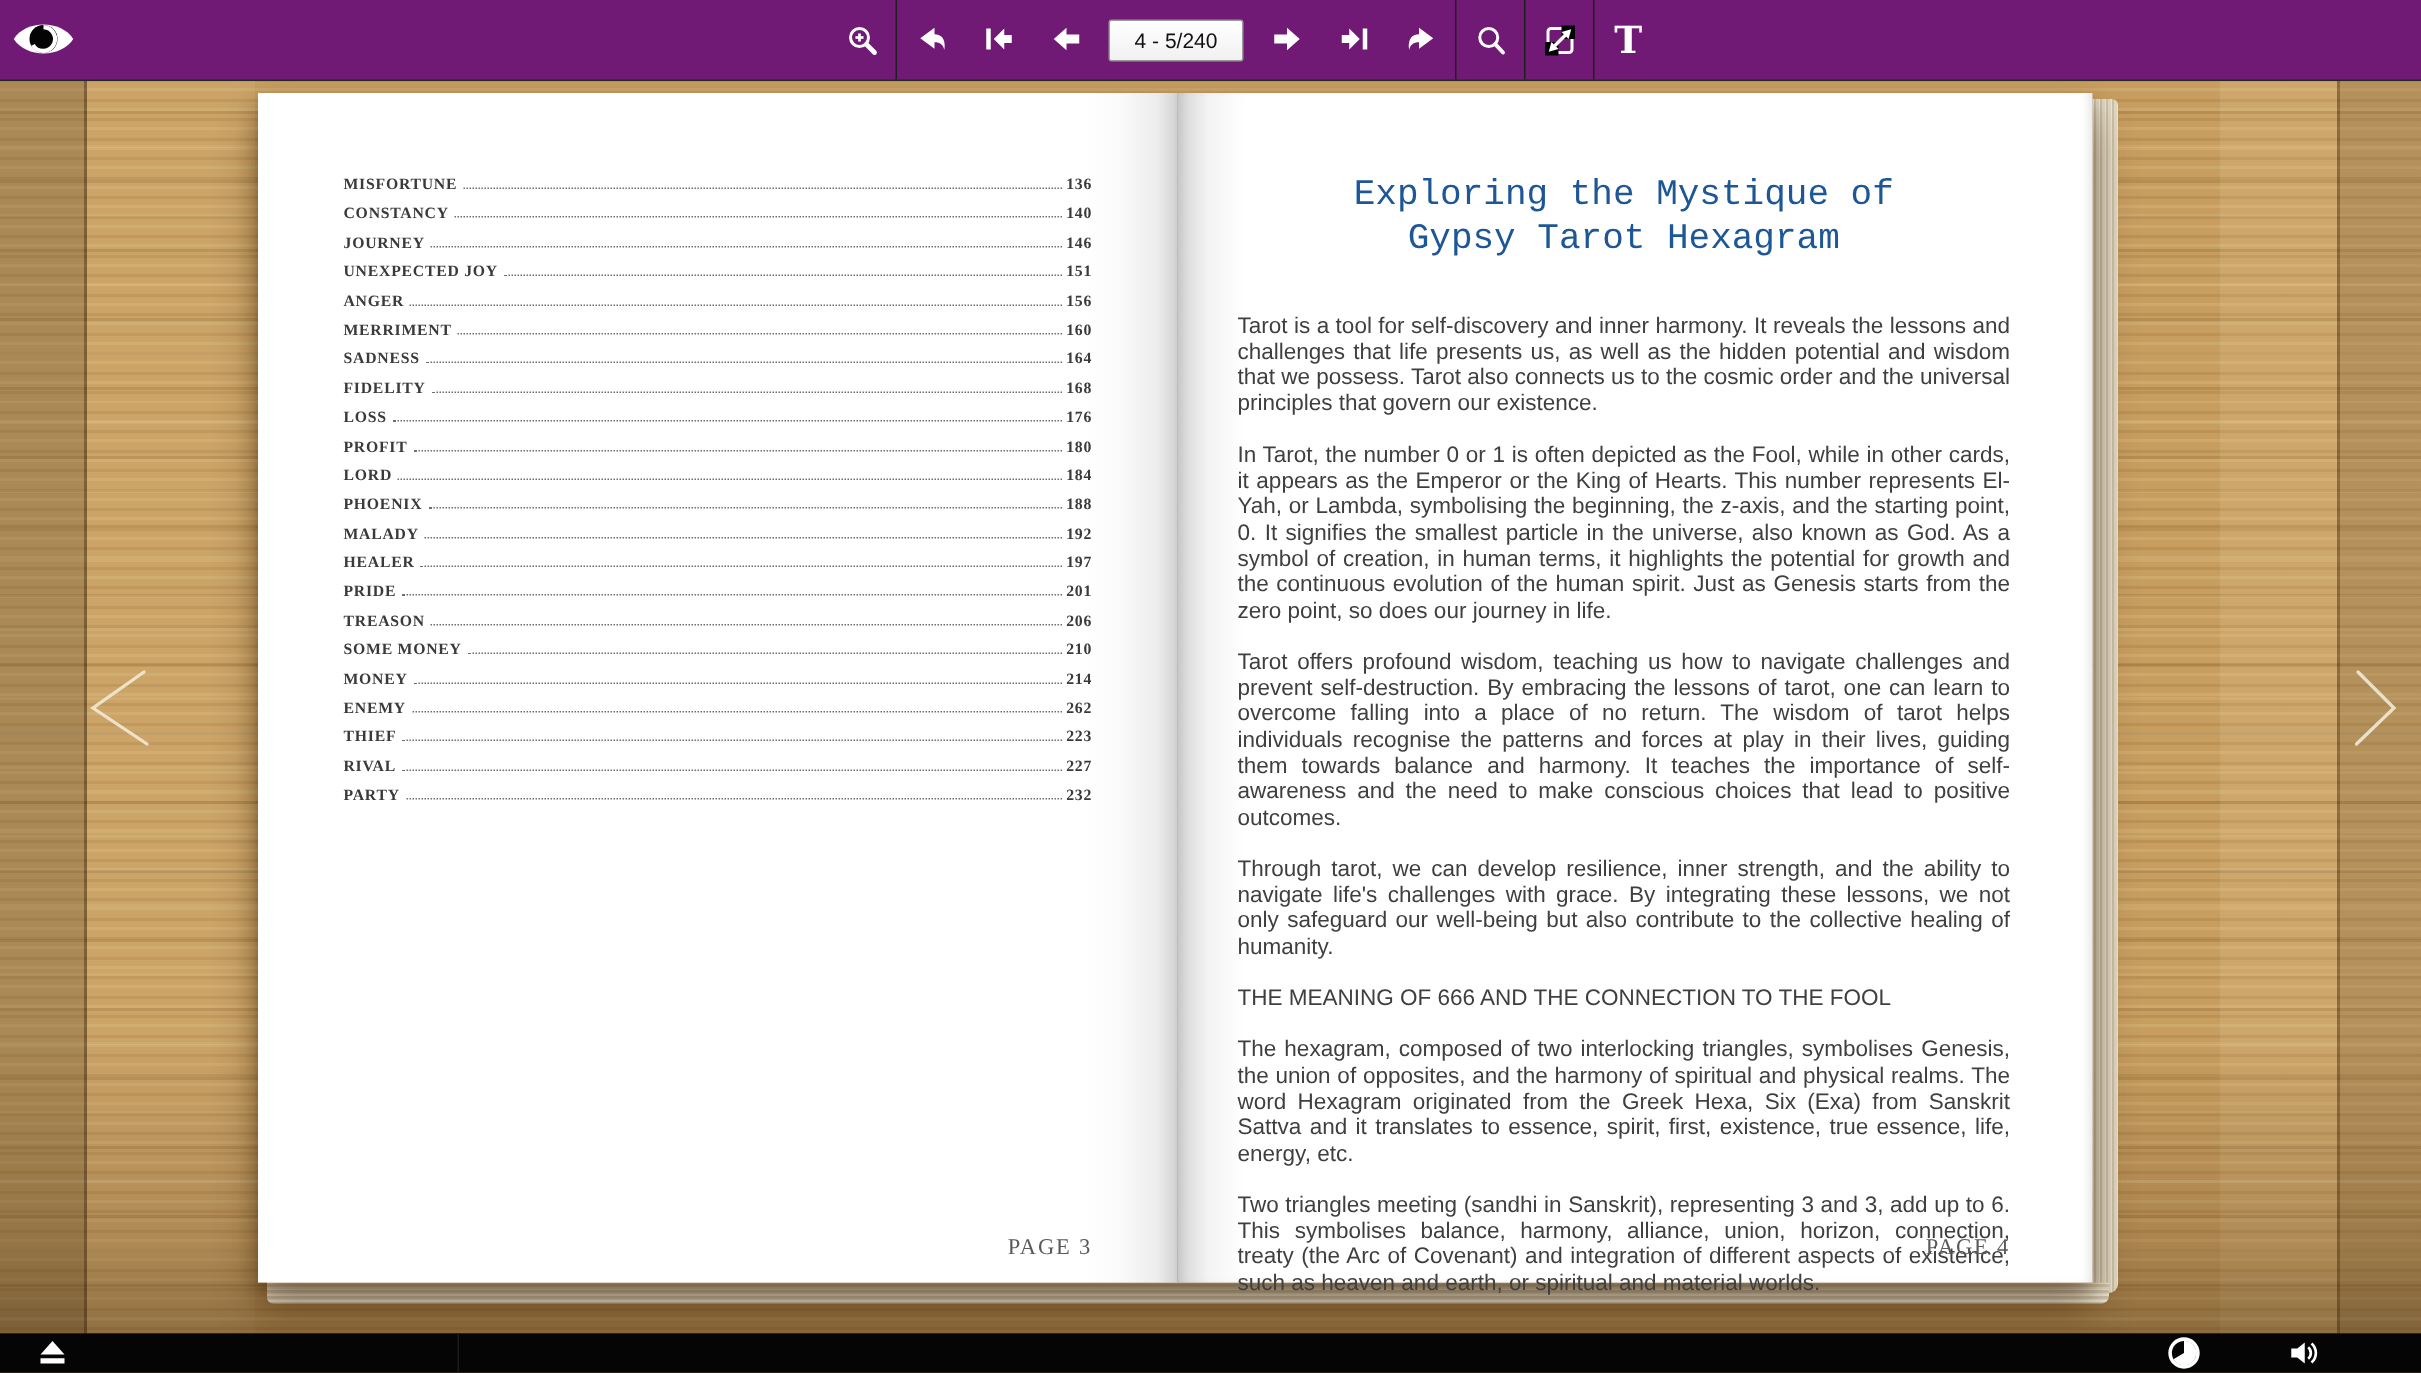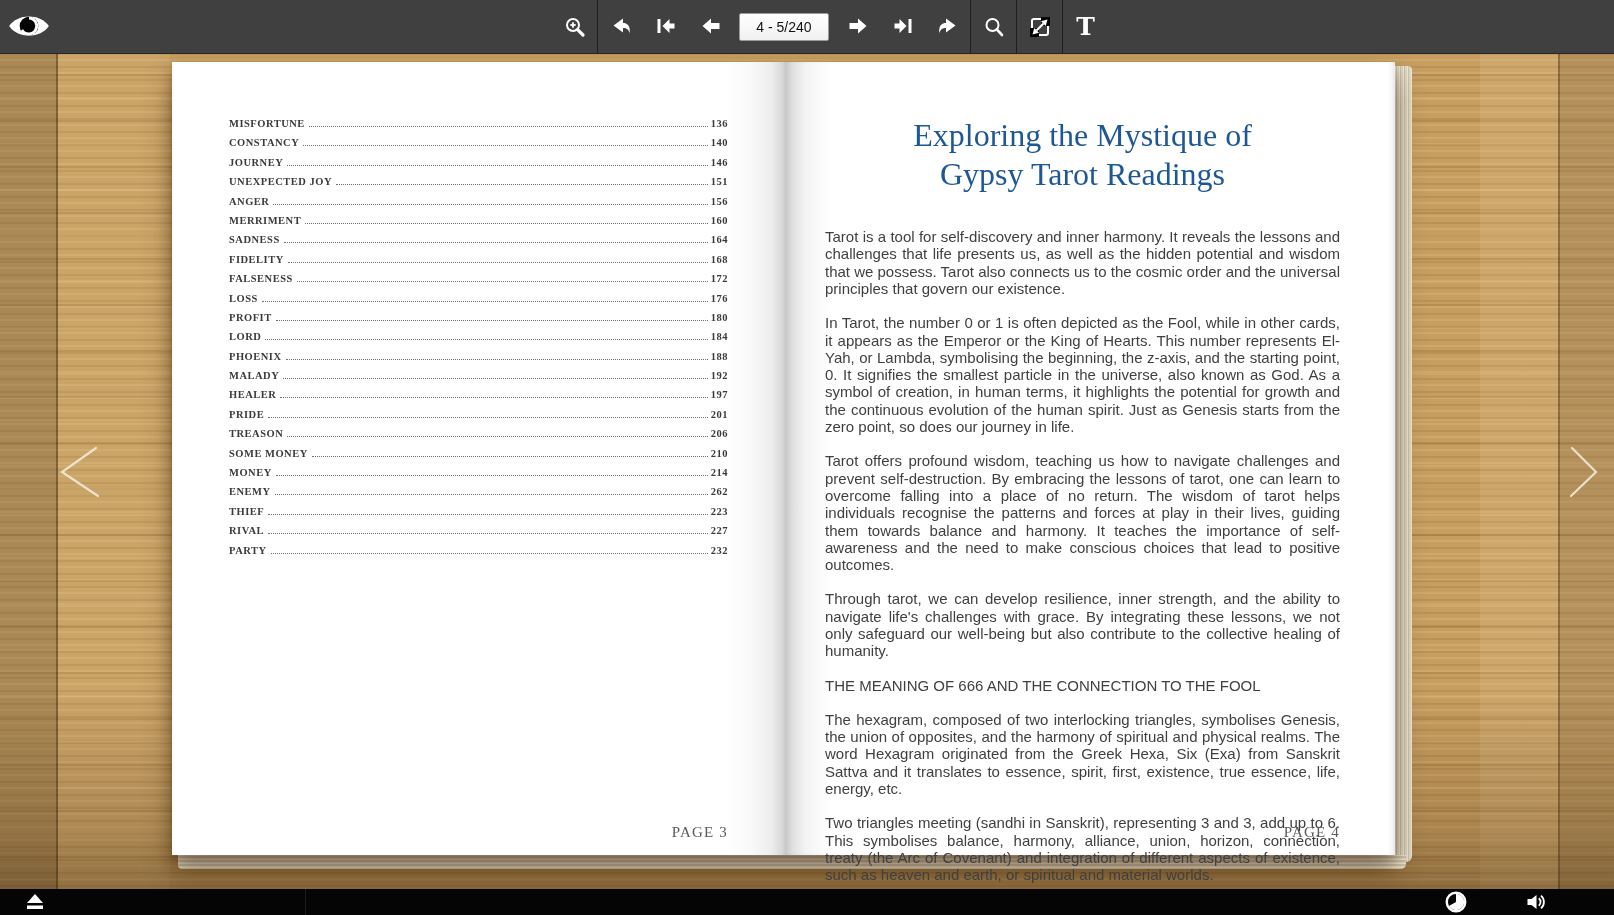--- a/index.html
+++ b/index.html
@@ -1,20 +1,20 @@
 <!DOCTYPE html>
 <html><head>
 <meta charset="utf-8">
 <style>
   html,body{margin:0;padding:0;background:#000;}
   body{width:1614px;height:915px;overflow:hidden;font-family:"Liberation Sans",sans-serif;}
   .stage{position:relative;width:1614px;height:915px;}
 
   
-  .toolbar{position:absolute;top:0;left:0;right:0;height:53px;background:#404040;
+  .toolbar{position:absolute;top:0;left:0;right:0;height:53px;background:#701a75;
            border-bottom:1px solid #262626;z-index:30;}
   .logo{position:absolute;left:8px;top:9px;width:42px;height:34px;cursor:pointer;}
   .tools{position:absolute;left:552px;top:0;height:53px;display:flex;align-items:center;}
   .tbtn{width:45px;height:53px;display:flex;align-items:center;justify-content:center;
         background:none;border:none;padding:0;cursor:pointer;}
   .tbtn svg{display:block;}
   .sep{width:1px;height:53px;background:#1e1e1e;}
   .page-input{width:84px;height:24px;margin:0 6px;border:1px solid #9a9a9a;border-radius:2px;
         background:linear-gradient(#ffffff,#f1f1f1);text-align:center;
         font:14px "Liberation Sans",sans-serif;color:#111;outline:none;}
@@ -60,21 +60,21 @@
   .toc-label,.toc-page{font-family:"Liberation Serif",serif;font-weight:700;font-size:10.5px;
      letter-spacing:.5px;color:#3a3a3a;white-space:nowrap;}
   .toc-dots{flex:1;border-bottom:1.6px dotted #6e6e6e;margin:0 3px 3px 4px;min-width:20px;}
   .page-footer{position:absolute;bottom:14px;font-family:"Liberation Serif",serif;font-size:15px;
      color:#5a5a5a;letter-spacing:1.2px;}
   .pf-left{right:57px;}
   .pf-right{right:55px;}
 
   
   .rp-content{position:absolute;left:40px;right:55px;top:54px;}
-  .rp-title{font-family:Liberation Serif, serif;font-size:32px;line-height:1.22;color:#1d5796;
+  .rp-title{font-family:Liberation Mono, monospace;font-size:24px;line-height:1.22;color:#1d5796;
      text-align:center;margin:0 0 34px 0;font-weight:400;}
   .rp-body p{font-family:"Liberation Sans",sans-serif;font-size:15px;line-height:17.3px;
      color:#3f3f3f;text-align:justify;margin:0 0 17px 0;}
   .rp-heading{text-align:center;}
 
   
   .bottombar{position:absolute;left:0;right:0;bottom:0;height:26px;background:#050505;z-index:30;}
   .bb-btn{position:absolute;background:none;border:none;padding:0;cursor:pointer;}
   .bb-sep{position:absolute;left:305px;top:0;width:1px;height:26px;background:#1c1c1c;}
   .eject{left:24px;top:3px;}
@@ -222,25 +222,20 @@
                 <span class="toc-dots"></span>
                 <span class="toc-page">164</span>
               </div>
 
               <div class="toc-row">
                 <span class="toc-label">FIDELITY</span>
                 <span class="toc-dots"></span>
                 <span class="toc-page">168</span>
               </div>
 
-              <div class="toc-row">
-                <span class="toc-label">FALSENESS</span>
-                <span class="toc-dots"></span>
-                <span class="toc-page">172</span>
-              </div>
 
               <div class="toc-row">
                 <span class="toc-label">LOSS</span>
                 <span class="toc-dots"></span>
                 <span class="toc-page">176</span>
               </div>
 
               <div class="toc-row">
                 <span class="toc-label">PROFIT</span>
                 <span class="toc-dots"></span>
@@ -317,21 +312,21 @@
                 <span class="toc-label">PARTY</span>
                 <span class="toc-dots"></span>
                 <span class="toc-page">232</span>
               </div>
             </div>
           <div class="page-footer pf-left">PAGE 3</div>
         </div>
 
         <div class="page-right">
           <div class="rp-content">
-            <h1 class="rp-title"><span>Exploring the Mystique of</span><br><span>Gypsy Tarot Readings</span></h1>
+            <h1 class="rp-title"><span>Exploring the Mystique of</span><br><span>Gypsy Tarot Hexagram</span></h1>
             <div class="rp-body">
 
                 <p>Tarot is a tool for self-discovery and inner harmony. It reveals the lessons and challenges that life presents us, as well as the hidden potential and wisdom that we possess. Tarot also connects us to the cosmic order and the universal principles that govern our existence.</p>
 
                 <p>In Tarot, the number 0 or 1 is often depicted as the Fool, while in other cards, it appears as the Emperor or the King of Hearts. This number represents El-Yah, or Lambda, symbolising the beginning, the z-axis, and the starting point, 0. It signifies the smallest particle in the universe, also known as God. As a symbol of creation, in human terms, it highlights the potential for growth and the continuous evolution of the human spirit. Just as Genesis starts from the zero point, so does our journey in life.</p>
 
                 <p>Tarot offers profound wisdom, teaching us how to navigate challenges and prevent self-destruction. By embracing the lessons of tarot, one can learn to overcome falling into a place of no return. The wisdom of tarot helps individuals recognise the patterns and forces at play in their lives, guiding them towards balance and harmony. It teaches the importance of self-awareness and the need to make conscious choices that lead to positive outcomes.</p>
 
                 <p>Through tarot, we can develop resilience, inner strength, and the ability to navigate life's challenges with grace. By integrating these lessons, we not only safeguard our well-being but also contribute to the collective healing of humanity.</p>
               </div>

